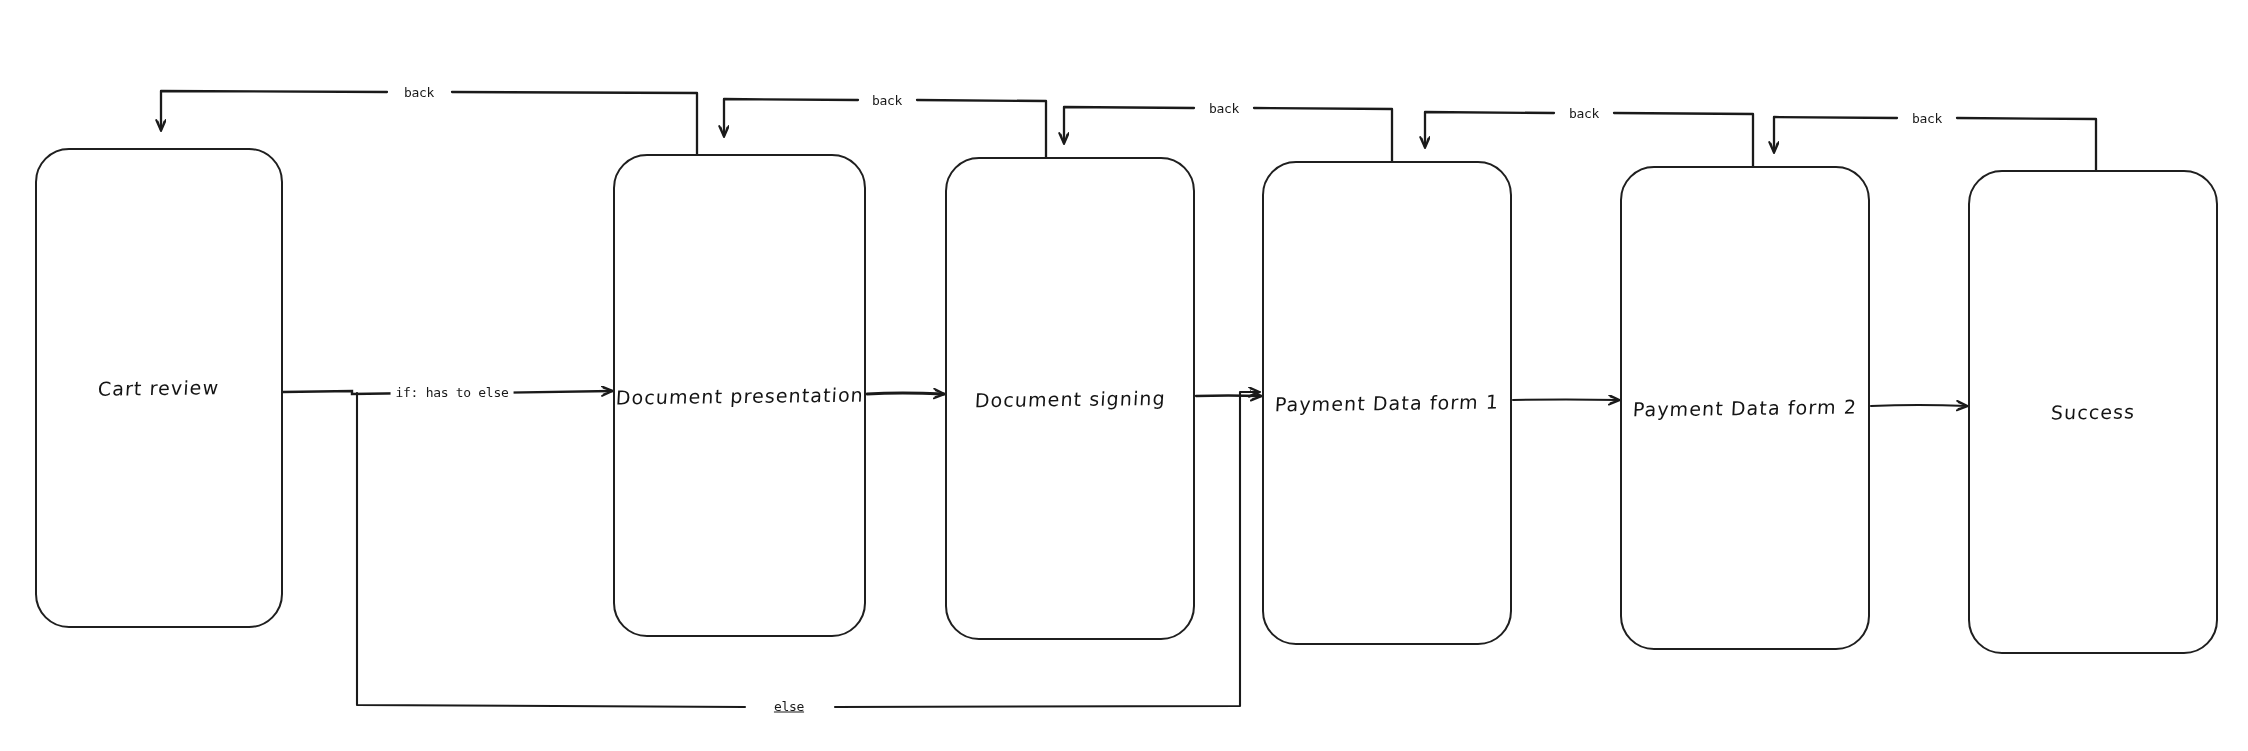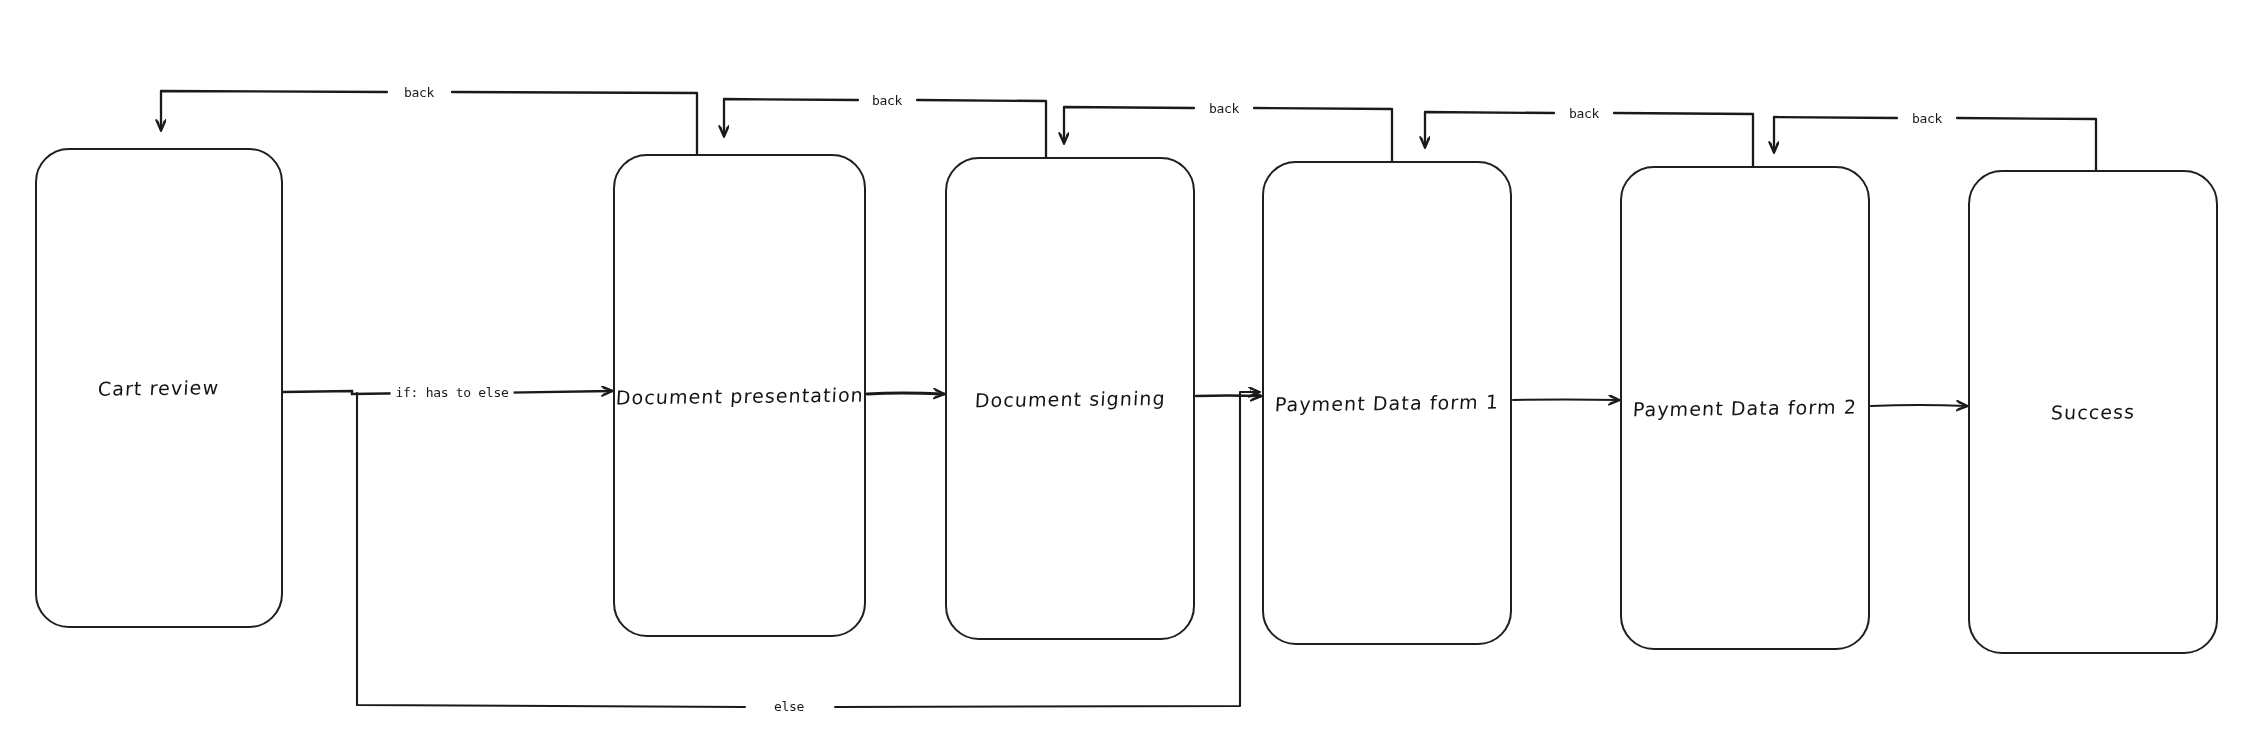--- a/index.html
+++ b/index.html
@@ -134,21 +134,21 @@
   <div class="node" style="left:1620px; top:166px; width:250px; height:484px;">
     <span class="node-label">Payment Data form 2</span>
   </div>
 
   <div class="node" style="left:1968px; top:170px; width:250px; height:484px;">
     <span class="node-label">Success</span>
   </div>
 
   <div class="edge-label" style="left:452px; top:392px;">if: has to else</div>
 
-  <div class="edge-label" style="left:789px; top:706px;">else</div>
+  <div class="edge-label" style="left:789px; top:706px;text-decoration:underline;">else</div>
 
   <div class="edge-label" style="left:419px; top:92px;">back</div>
 
   <div class="edge-label" style="left:887px; top:100px;">back</div>
 
   <div class="edge-label" style="left:1224px; top:108px;">back</div>
 
   <div class="edge-label" style="left:1584px; top:113px;">back</div>
 
   <div class="edge-label" style="left:1927px; top:118px;">back</div>

